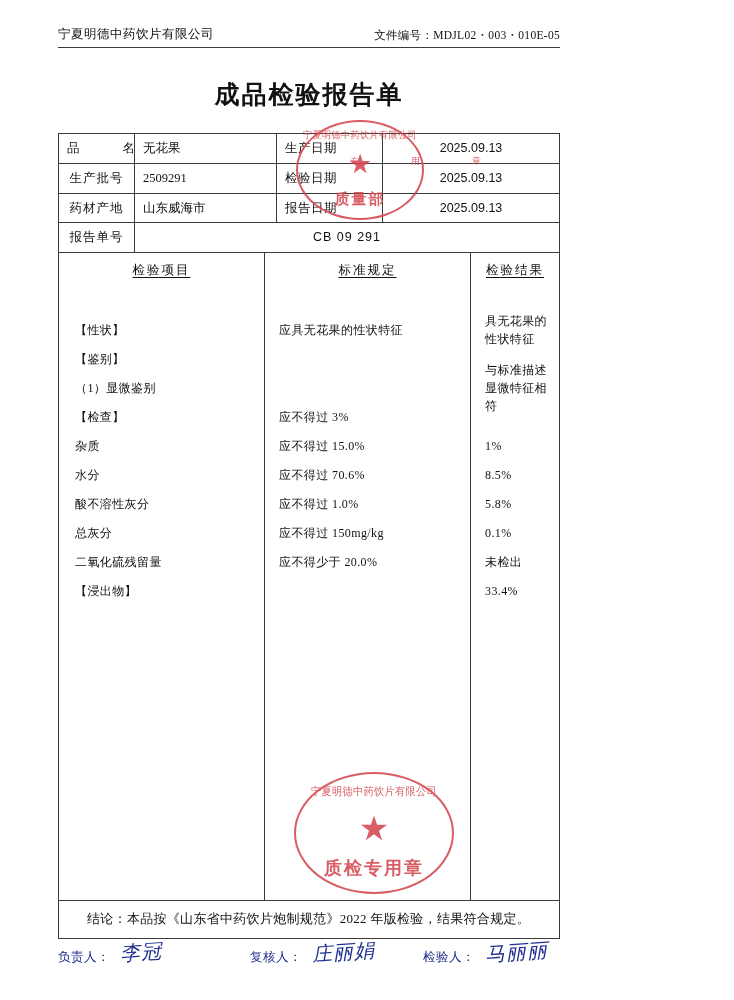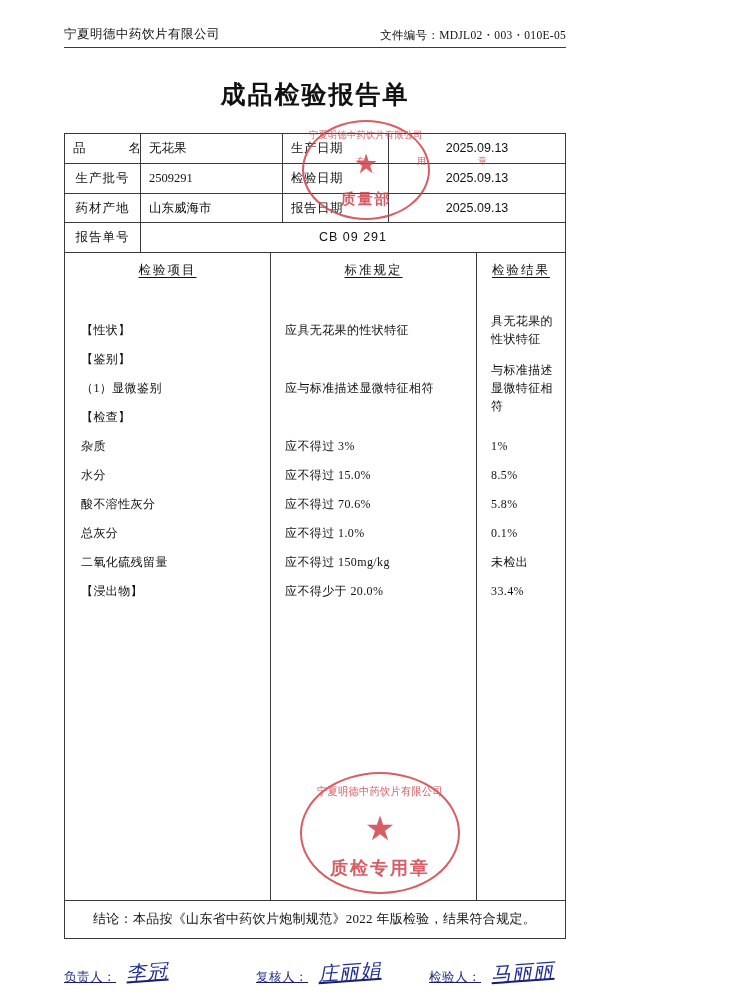--- a/index.html
+++ b/index.html
@@ -10,21 +10,21 @@
   body {
     width: 734px;
     height: 1000px;
     font-family: "Liberation Serif", "DejaVu Serif", serif;
     color: #111;
     position: relative;
     overflow: hidden;
   }
   .page {
     position: absolute;
-    left: 12px; top: 0;
+    left: 6px; top: 0;
     width: 606px;
     height: 1000px;
     box-sizing: border-box;
     padding: 26px 52px 0 52px;
   }
 
   
   .header-row {
     display: flex;
     justify-content: space-between;
@@ -131,25 +131,23 @@
     padding: 8px 10px 8px 28px;
     font-size: 13px;
     letter-spacing: .3px;
     line-height: 1.6;
   }
 
   
   .sign-row {
     display: flex;
     align-items: flex-start;
-    margin-top: 20px;
     font-size: 12.5px;
     letter-spacing: .5px;
     color: #1a1a6e;
-    text-decoration: underline;
   }
   .sign-block { display: flex; align-items: flex-end; }
   .sign-label { color: #1a2b8a; }
   .sign-name {
     font-family: "Liberation Serif", serif;
     color: #1f2f8f;
     font-size: 20px;
     font-style: italic;
     padding: 0 10px;
     transform: rotate(-4deg);
@@ -325,21 +323,20 @@
         <div class="item">酸不溶性灰分</div>
         <div class="item">总灰分</div>
         <div class="item">二氧化硫残留量</div>
         <div class="item">【浸出物】</div>
       </div>
 
       <div class="insp-col col-mid">
         <div class="col-head">标准规定</div>
         <div class="item">应具无花果的性状特征</div>
         <div class="item"></div>
-        <div class="item">应与标准描述显微特征相符</div>
         <div class="item"></div>
         <div class="item">应不得过 3%</div>
         <div class="item">应不得过 15.0%</div>
         <div class="item">应不得过 70.6%</div>
         <div class="item">应不得过 1.0%</div>
         <div class="item">应不得过 150mg/kg</div>
         <div class="item">应不得少于 20.0%</div>
       </div>
 
       <div class="insp-col col-right">

